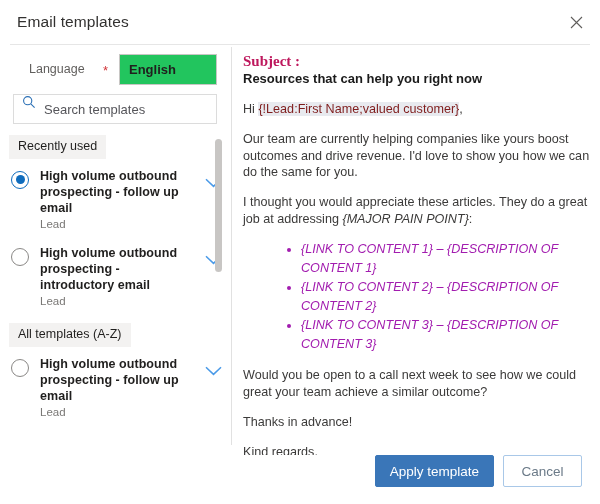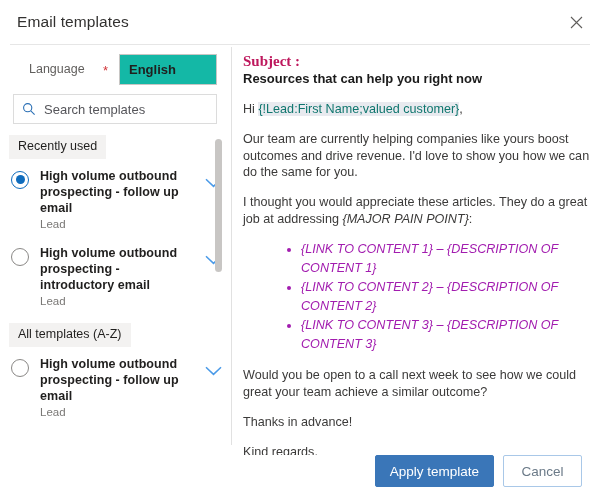--- a/index.html
+++ b/index.html
@@ -114,40 +114,40 @@
     width: 16px;
     flex: 0 0 16px;
     line-height: 1;
     padding-top: 2px;
   }
   .lang-field {
     flex: 1 1 auto;
     margin-right: 14px;
     height: 31px;
     border: 1px solid #c8c6c4;
-    background: #14b8a6;
+    background: #22c55e;
     display: flex;
     align-items: center;
     padding: 0 9px;
     box-sizing: border-box;
   }
   .lang-value {
     font-size: 13px;
     font-weight: 700;
     color: #201f1e;
   }
 
   
   .search-wrap {
     margin: 8px 14px 0 13px;
     height: 30px;
     border: 1px solid #dcdcdc;
     background: #fff;
     display: flex;
-    align-items: center;
+    align-items: flex-start;
     box-sizing: border-box;
   }
   .search-icon {
     width: 30px;
     flex: 0 0 30px;
     display: flex;
     align-items: center;
     justify-content: center;
     color: #0f6cbd;
   }
@@ -280,21 +280,21 @@
     margin-top: 1px;
   }
   .body-p {
     font-size: 12.6px;
     color: #3b3a39;
     line-height: 1.33;
     margin: 13px 0 0 0;
   }
   .ph {
     background: #e8eaef;
-    color: #0f766e;
+    color: #7f1d1d;
   }
   .ital {
     font-style: italic;
   }
   .bullets {
     margin: 12px 0 0 0;
     padding-left: 58px;
     list-style: disc;
   }
   .bullets li {

